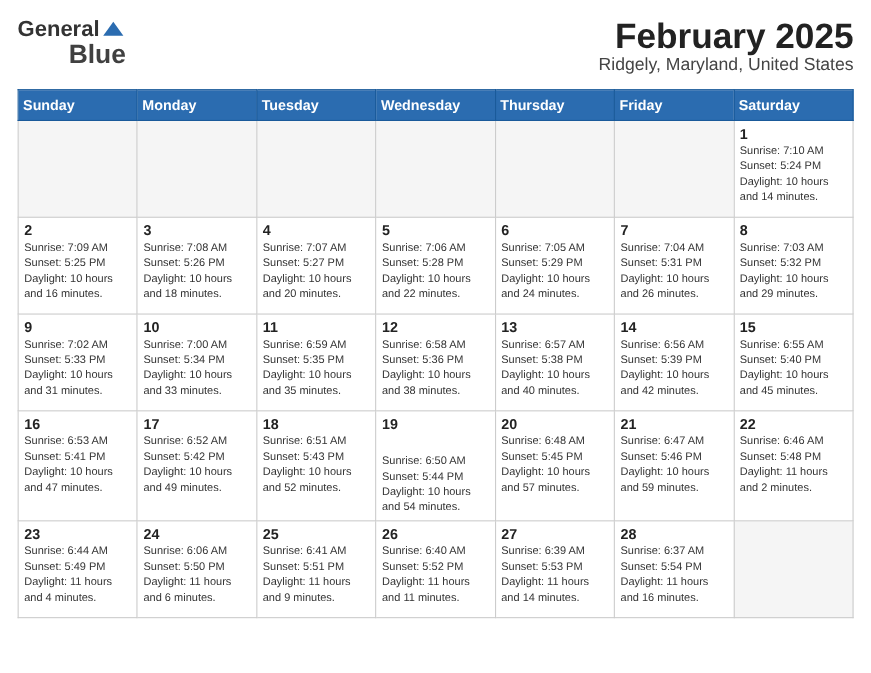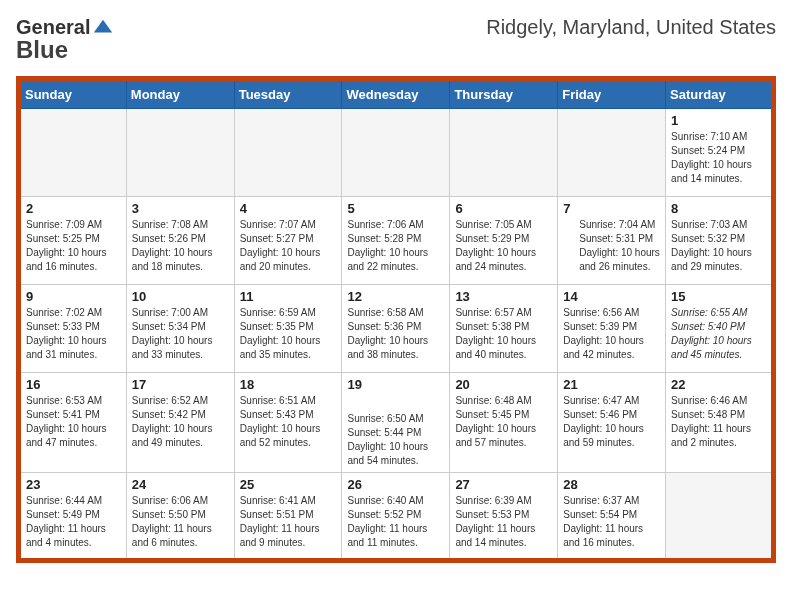--- a/index.html
+++ b/index.html
@@ -12,21 +12,21 @@
     }
     .header {
       display: flex;
       justify-content: space-between;
       align-items: flex-start;
       margin-bottom: 12px;
     }
     .logo {
       display: flex;
       flex-direction: column;
-      align-items: flex-start;
+      align-items: flex-end;
     }
     .logo-text {
       display: flex;
       align-items: center;
       font-size: 20px;
       font-weight: bold;
       color: #333;
       line-height: 1;
     }
     .logo-general { color: #333; }
@@ -38,27 +38,27 @@
     .title-block {
       text-align: right;
     }
     .month-title {
       font-size: 32px;
       font-weight: bold;
       color: #222;
       line-height: 1.1;
     }
     .subtitle {
-      font-size: 20px;
+      font-size: 16px;
       color: #444;
     }
     .calendar {
       width: 100%;
       border-collapse: collapse;
-      border: 5px solid #c2410c;
+      border: 1px solid #c2410c;
     }
     .calendar th {
       background: #2b6cb0;
       color: white;
       font-size: 13px;
       font-weight: bold;
       padding: 6px 4px;
       text-align: left;
       border: 1px solid #1a5a9a;
     }
@@ -99,20 +99,21 @@
       <span class="logo-general">General</span>
       <svg class="logo-icon" viewBox="0 0 24 24">
         <polygon points="12,4 22,18 2,18" fill="#2b6cb0"></polygon>
       </svg>
     </div>
     <div style="font-size:24px; font-weight:bold; color:#404040; margin-top:-2px;">
       <span>Blue</span>
     </div>
   </div>
   <div class="title-block">
+    <div class="month-title">February 2025</div>
     <div class="subtitle">Ridgely, Maryland, United States</div>
   </div>
 </div>
 
 <table class="calendar">
   <thead>
     <tr>
     <th>Sunday</th>
         <th>Monday</th>
         <th>Tuesday</th>
@@ -169,21 +170,21 @@
         </td>
         <td>
           <div class="day-number">6</div>
           <div class="day-info" style="white-space: pre-line;">Sunrise: 7:05 AM
 Sunset: 5:29 PM
 Daylight: 10 hours
 and 24 minutes.</div>
         </td>
         <td>
           <div class="day-number">7</div>
-          <div class="day-info" style="white-space: pre-line; margin-left: 16px;">Sunrise: 7:04 AM
+          <div class="day-info" style="white-space: pre-line;">Sunrise: 7:04 AM
 Sunset: 5:31 PM
 Daylight: 10 hours
 and 26 minutes.</div>
         </td>
         <td>
           <div class="day-number">8</div>
           <div class="day-info" style="white-space: pre-line;">Sunrise: 7:03 AM
 Sunset: 5:32 PM
 Daylight: 10 hours
 and 29 minutes.</div>
@@ -227,21 +228,21 @@
         </td>
         <td>
           <div class="day-number">14</div>
           <div class="day-info" style="white-space: pre-line;">Sunrise: 6:56 AM
 Sunset: 5:39 PM
 Daylight: 10 hours
 and 42 minutes.</div>
         </td>
         <td>
           <div class="day-number">15</div>
-          <div class="day-info" style="white-space: pre-line; font-style: italic;">Sunrise: 6:55 AM
+          <div class="day-info" style="white-space: pre-line;">Sunrise: 6:55 AM
 Sunset: 5:40 PM
 Daylight: 10 hours
 and 45 minutes.</div>
         </td>
       </tr>
       <tr class="week-row">
         <td>
           <div class="day-number">16</div>
           <div class="day-info" style="white-space: pre-line;">Sunrise: 6:53 AM
 Sunset: 5:41 PM

